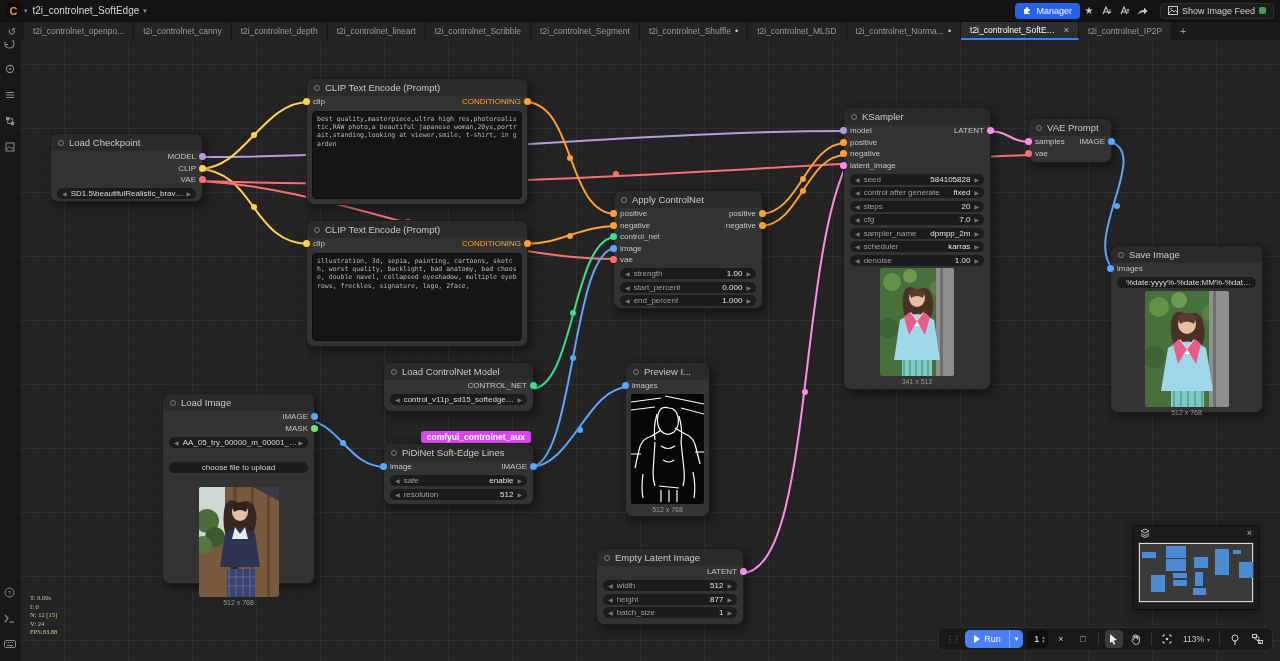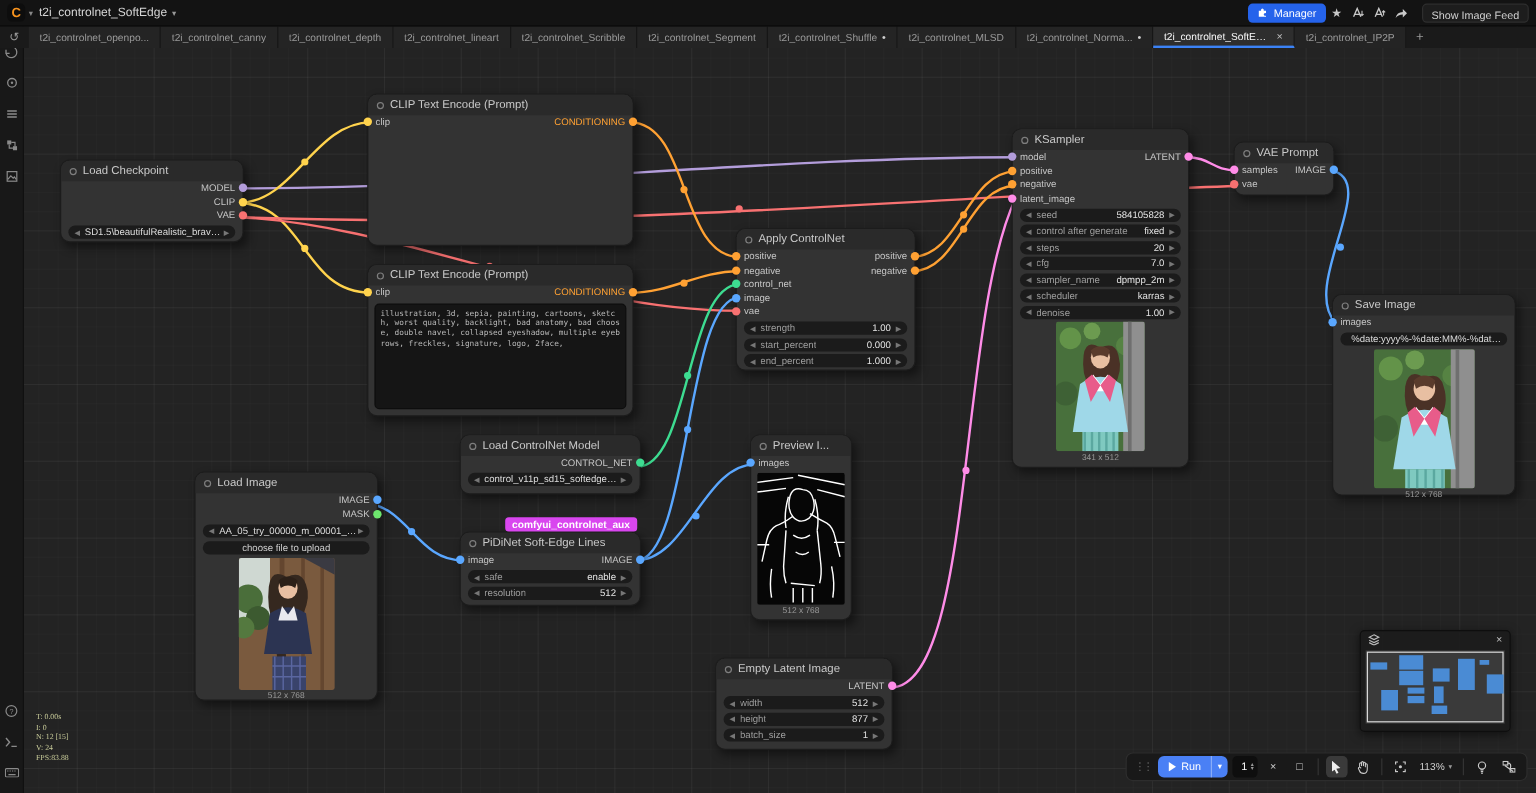--- a/index.html
+++ b/index.html
@@ -24,21 +24,21 @@
     font-weight:bold; font-size:11px; display:flex; align-items:center; justify-content:center; }
   .mchev { color:#888; font-size:7px; margin:0 5px 0 3px; }
   .wfname { color:#d6d6d6; font-size:10px; display:flex; gap:4px; align-items:center; }
   .wfname .c { color:#999; font-size:7px; }
   .mspacer { flex:1; }
   .mgr-btn { background:#2563eb; color:#fff; font-size:9px; height:16px; border-radius:4px;
     display:flex; align-items:center; gap:4px; padding:0 8px; }
   .mini-ic { width:18px; height:16px; display:flex; align-items:center; justify-content:center;
     color:#c9c9c9; font-size:10px; }
   .feed-btn { background:#1d1d1d; border:1px solid #2e2e2e; color:#d0d0d0; font-size:9px;
-    height:16px; border-radius:4px; display:flex; align-items:center; gap:4px; padding:0 7px; margin-left:8px;flex-direction:column; }
+    height:16px; border-radius:4px; display:flex; align-items:center; gap:4px; padding:0 7px; margin-left:8px; }
   .dotg { width:7px; height:7px; border-radius:2px; background:#3fa34d; }
 
   
   .tabbar { position:absolute; top:22px; left:0; right:0; height:18px; background:#1a1a1a;
     display:flex; align-items:stretch; z-index:29; }
   .hist { width:24px; display:flex; align-items:center; justify-content:center; color:#9a9a9a; font-size:10px; }
   .tab { display:flex; align-items:center; gap:4px; padding:0 9px; font-size:8.5px; color:#9a9a9a;
     background:#242424; border-right:1px solid #161616; max-width:118px; white-space:nowrap; }
   .tab .tl { overflow:hidden; text-overflow:ellipsis; }
   .tab.active { background:#2e2e2e; color:#fafafa; border-bottom:2px solid #3b82f6; }
@@ -64,21 +64,21 @@
   .pdot { width:7px; height:7px; border-radius:50%; background:var(--c); flex:none; }
   .slot.in .pdot { margin-left:-9px; }
   .slot.out .pdot { margin-right:-9px; }
   .wrow { display:flex; align-items:center; background:#1b1b1b; border-radius:7px; height:11px;
     margin:2.5px 6px; padding:0 5px; font-size:8px; color:#9f9f9f; }
   .arr { color:#777; font-size:6px; flex:none; }
   .wname { margin-left:4px; overflow:hidden; white-space:nowrap; text-overflow:ellipsis; }
   .wval { margin-left:auto; padding-left:4px; margin-right:4px; color:#e3e3e3; white-space:nowrap; }
   .wcombo .wval { margin:0 auto; color:#ddd; overflow:hidden; text-overflow:ellipsis; }
   .wbtn { display:flex; align-items:center; justify-content:center; background:#1b1b1b; border-radius:7px;
-    height:11px; margin:3px 6px; font-size:8px; color:#cfcfcf; }
+    height:11px; margin:14px 6px; font-size:8px; color:#cfcfcf; }
   .ntext { margin:3px 5px; background:#151515; border:1px solid #0d0d0d; border-radius:4px; padding:3px 4px;
     font-family:"DejaVu Sans Mono", monospace; font-size:6.5px; line-height:1.3; color:#b9b9b9;
     white-space:pre-wrap; word-break:break-all; overflow:hidden; }
   .nimg { display:block; margin:2px auto 1px; border-radius:2px; }
   .ncap { text-align:center; font-size:7px; color:#9a9a9a; line-height:9px; }
   .node-badge { position:absolute; right:2px; top:-13px; background:#d946ef; color:#fff; font-size:8.5px;
     font-weight:bold; padding:1px 6px; border-radius:3px; }
 
   
   .minimap { position:absolute; right:21px; bottom:51px; width:126px; height:85px; background:#1a1a1acc;
@@ -204,20 +204,21 @@
       <div class="srow">
         <span class="slot in">
             <span class="pdot" style="--c:#ffd34d"></span>
             <span>clip</span>
           </span>
         <span class="slot out" style="color:#ffa133">
             <span>CONDITIONING</span>
             <span class="pdot" style="--c:#ffa133"></span>
           </span>
       </div>
+      <div class="ntext" style="height:88px">best quality,masterpiece,ultra high res,photorealistic,RAW photo,a beautiful japanese woman,20ys,portrait,standing,looking at viewer,smile, t-shirt, in garden</div>
     </div>
 
     <div class="node" style="left:306px;top:220px;width:222px;height:127px">
       <div class="ntitle">
           <span class="cdot"></span>
           <span>CLIP Text Encode (Prompt)</span>
         </div>
       <div class="srow">
         <span class="slot in">
             <span class="pdot" style="--c:#ffd34d"></span>

